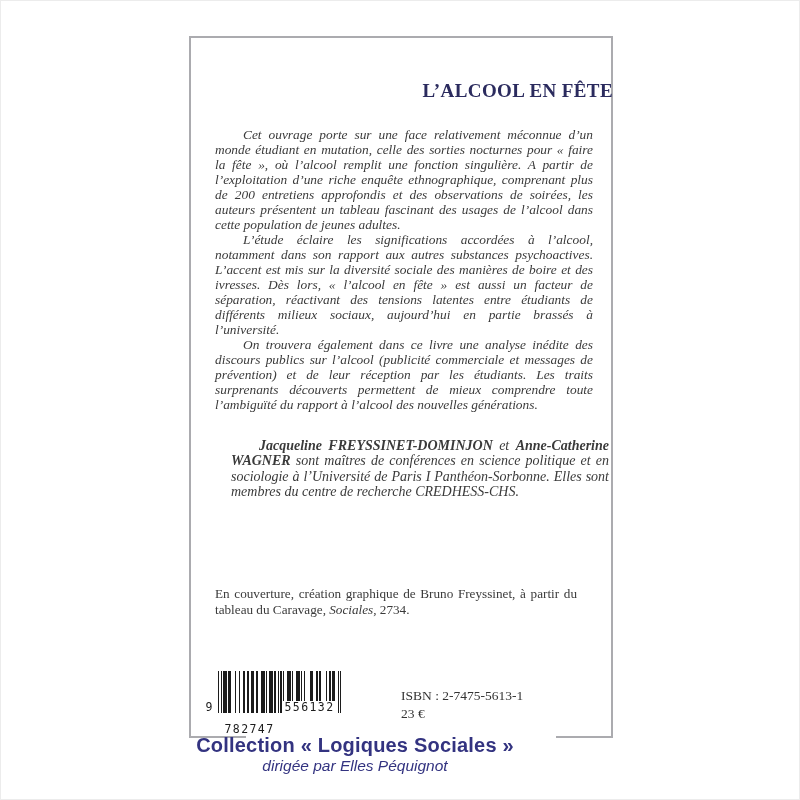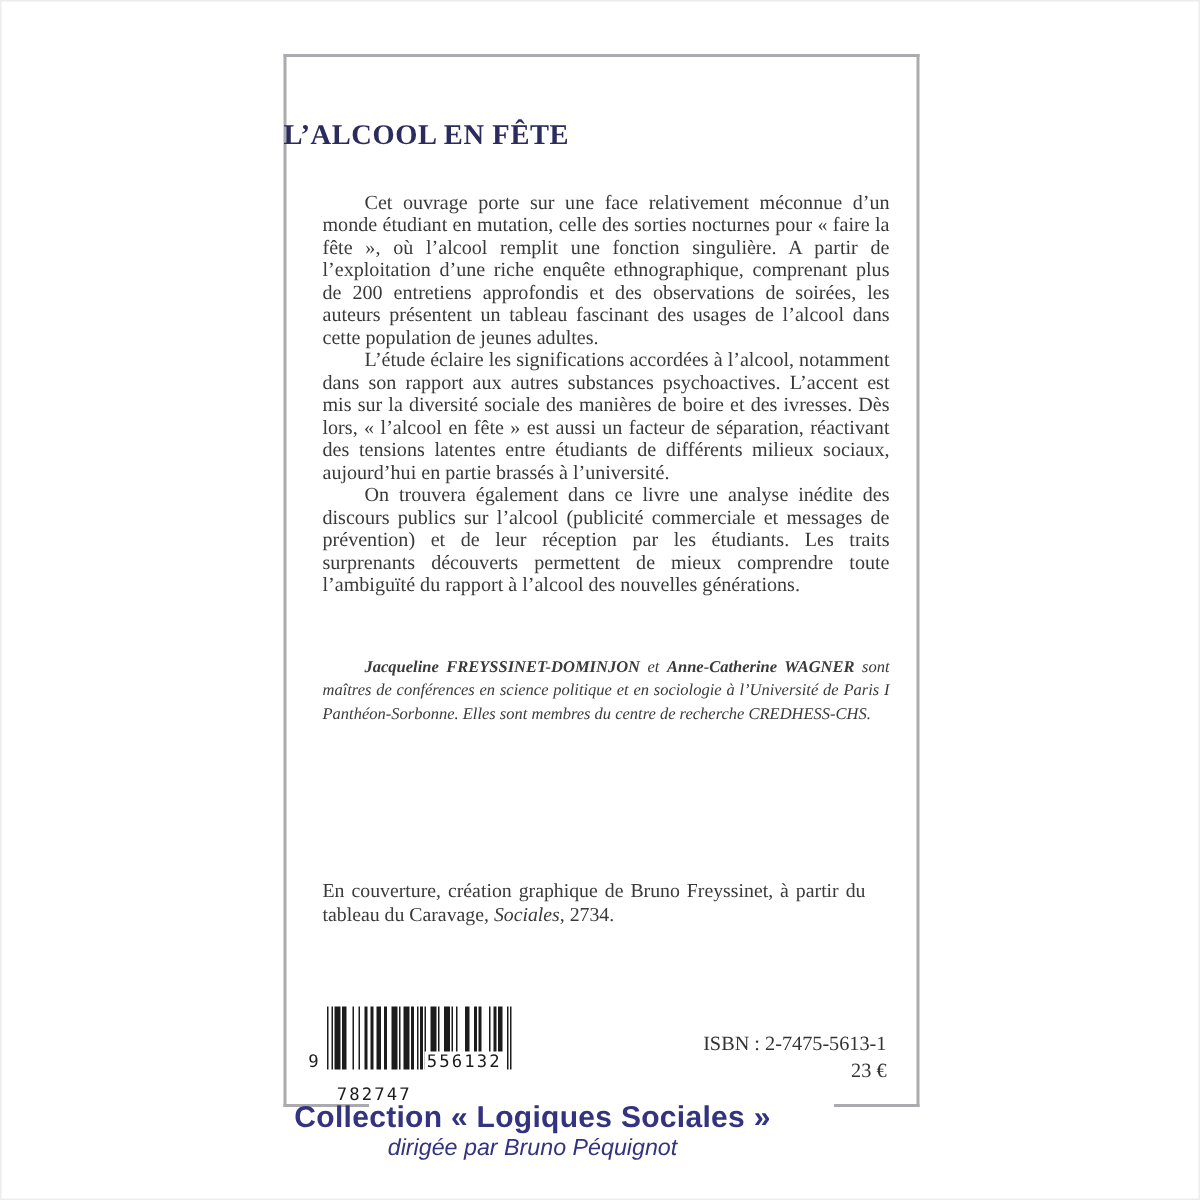--- a/index.html
+++ b/index.html
@@ -21,33 +21,33 @@
     position:absolute;left:188px;top:35px;width:424px;height:702px;
     border:2px solid var(--frame-border);
     border-bottom:none;
   }
   .rule{position:absolute;top:735px;height:2px;background:var(--frame-border);}
   .rule-left{left:188px;width:57px;}
   .rule-right{left:555px;width:57px;}
 
   .title{
     position:absolute;left:188px;top:79px;width:424px;
-    text-align:left;
+    text-align:right;
     font-size:19px;font-weight:bold;letter-spacing:.4px;
     color:var(--title-navy);
   }
   .synopsis{
     position:absolute;left:214px;top:126px;width:378px;
     font-size:13.4px;line-height:15px;
     text-align:justify;
   }
-  .synopsis p{text-indent:28px;}
+  .synopsis p{text-indent:28px;font-style:italic;}
   .bio{
-    position:absolute;left:214px;top:437px;width:378px;
-    font-size:11px;line-height:15.4px;
+    position:absolute;left:230px;top:437px;width:378px;
+    font-size:14px;line-height:15.4px;
     font-style:italic;
     text-align:justify;
     text-indent:28px;
   }
   .bio .bio-name{font-weight:bold;}
   .credit{
     position:absolute;left:214px;top:585px;width:362px;
     font-size:13.2px;line-height:15.6px;
     text-align:justify;
   }
@@ -65,21 +65,20 @@
     color:#1c1c1c;
     text-align:center;
     white-space:nowrap;
   }
   .dg-0{left:-15px;width:12px;letter-spacing:0;}
   .dg-1{left:5px;width:53px;margin-top:22px;}
   .dg-2{left:65px;width:53px;}
 
   .isbn-block{
     position:absolute;left:400px;top:686px;width:190px;
-    text-align:right;
     font-size:13.5px;line-height:17.5px;
     color:#333;
   }
   .collection{
     position:absolute;left:0;top:733px;width:708px;
     text-align:center;
     font-family:"Liberation Sans", sans-serif;
     color:var(--collection-navy);
   }
   .coll-name{font-size:20px;font-weight:bold;letter-spacing:.2px;}
@@ -145,16 +144,16 @@
   <div class="isbn-block">
     <div>ISBN : 2-7475-5613-1</div>
     <div>23 €</div>
   </div>
 
   <div class="rule rule-left"></div>
   <div class="rule rule-right"></div>
 
   <div class="collection">
     <div class="coll-name">Collection « Logiques Sociales »</div>
-    <div class="coll-dir">dirigée par Bruno Péquignot</div>
+    <div class="coll-dir">dirigée par Elles Péquignot</div>
   </div>
 
 </div>
 
 </body></html>

